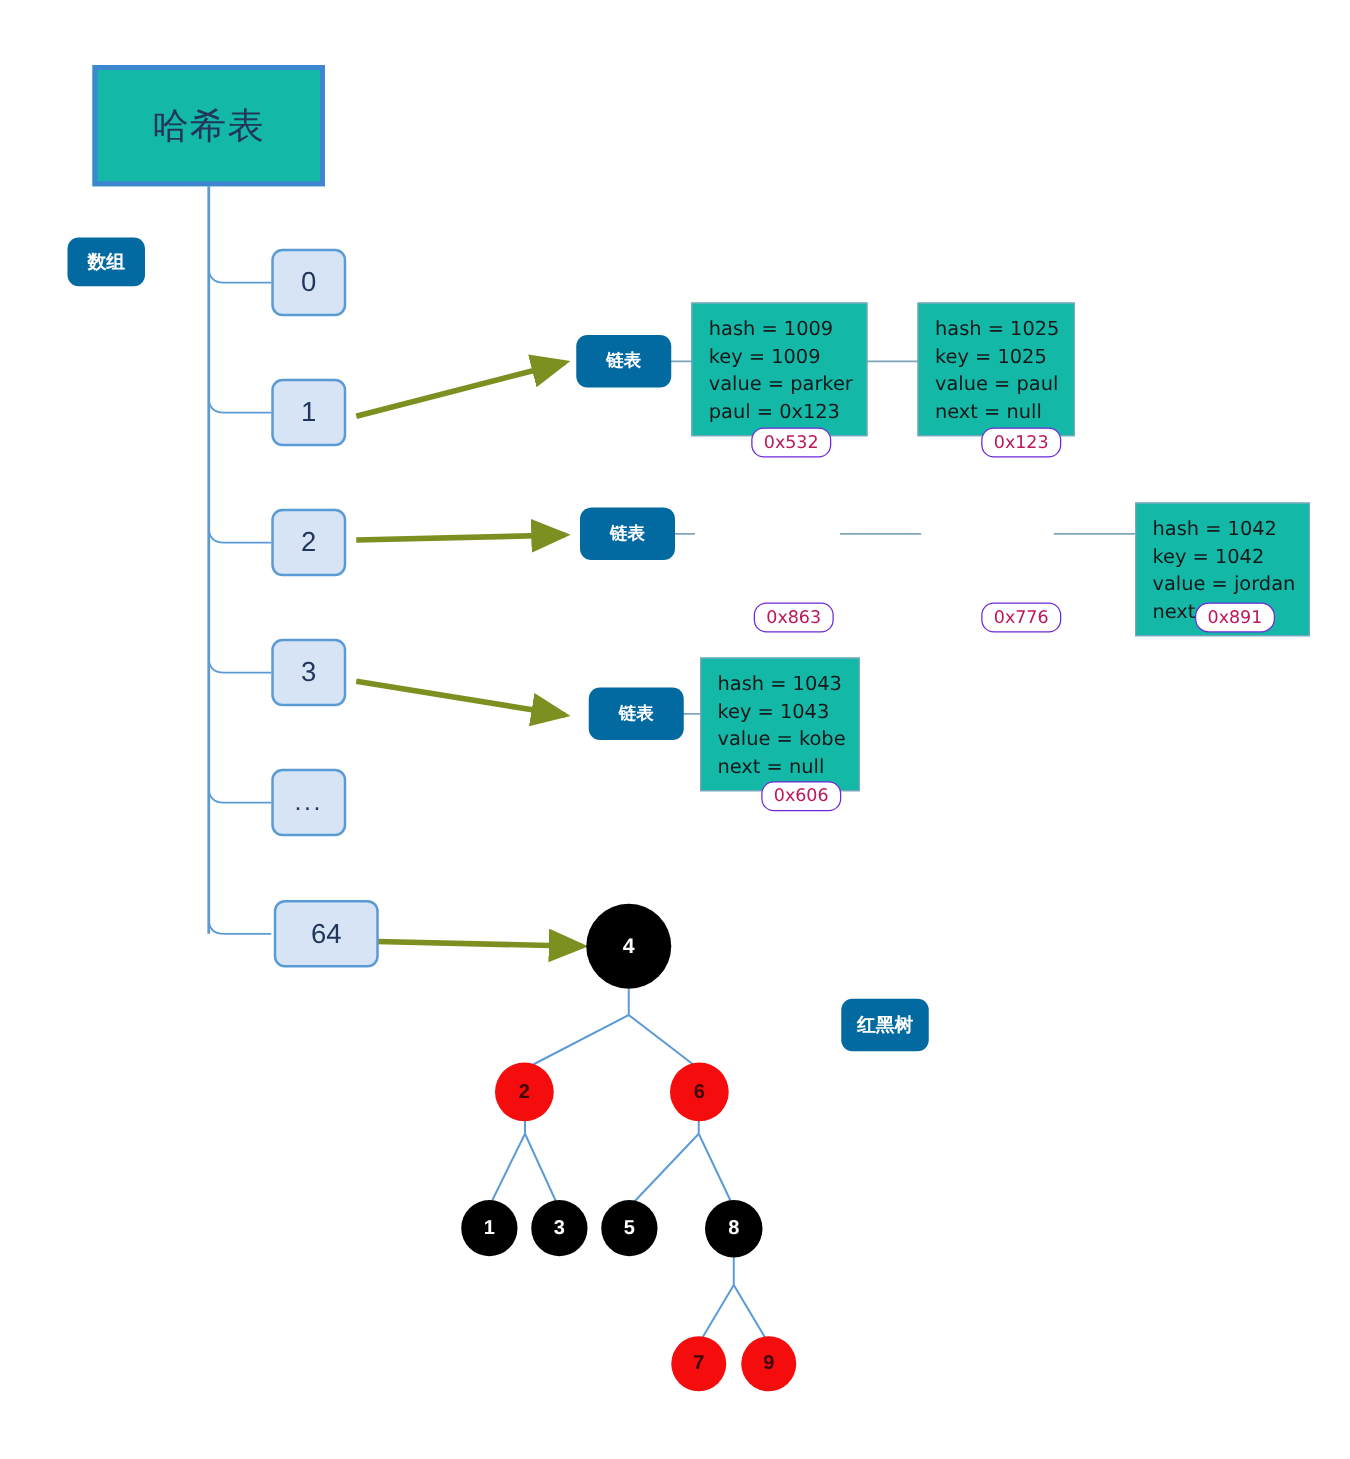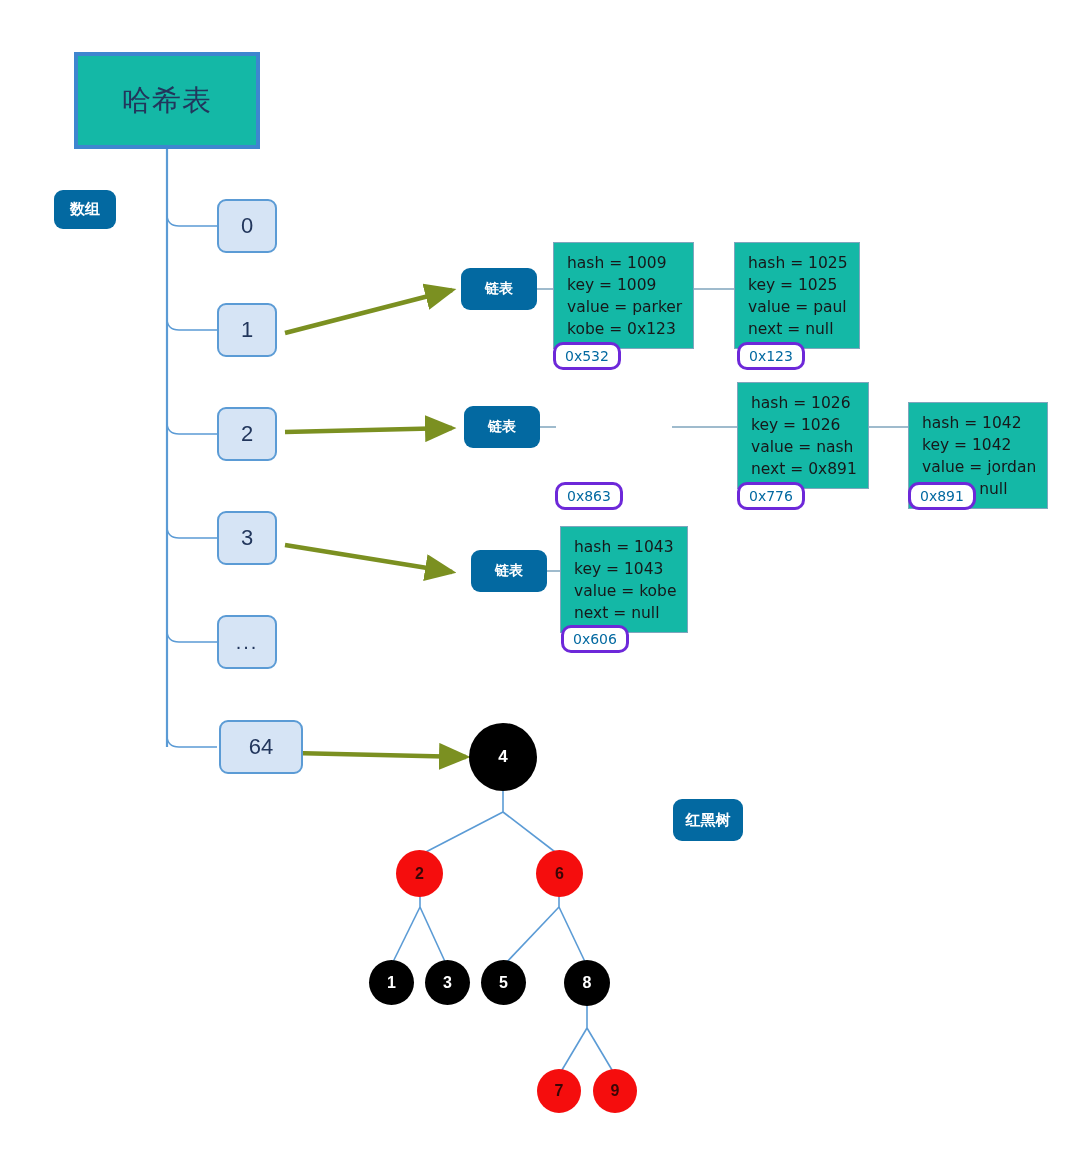--- a/index.html
+++ b/index.html
@@ -58,24 +58,24 @@
     font-size:15.5px;line-height:1.42;
     color:#17181a;
     font-family:"DejaVu Sans","Liberation Sans",sans-serif;
     white-space:nowrap;
   }
   .node div{margin:0;}
 
   
   .addr{
     position:absolute;
-    background:#ffffff;border:3px solid #6d28d9;border-radius:10px;
-    font-size:14px;color:#0369a1;padding:3px 9px;
+    background:#ffffff;border:1px solid #6d28d9;border-radius:10px;
+    font-size:14px;color:#be185d;padding:3px 9px;
     font-family:"DejaVu Sans","Liberation Sans",sans-serif;
-    box-sizing:border-box;white-space:nowrap;
+    box-sizing:border-box;white-space:nowrap;margin-left:48px;
   }
 
   
   .tnode{
     position:absolute;border-radius:50%;
     display:flex;align-items:center;justify-content:center;
     font-size:16px;font-weight:bold;box-sizing:border-box;
   }
   .tnode.black{background:#000000;color:#ffffff;}
   .tnode.red{background:#f50d0d;color:#3a0606;}
@@ -162,21 +162,21 @@
     <span>64</span>
   </div>
 
   <div class="pill pill-list" style="left:461px;top:268px;">
     <span>链表</span>
   </div>
   <div class="node" style="left:553px;top:242px;">
     <div>hash = 1009</div>
     <div>key = 1009</div>
     <div>value = parker</div>
-    <div>kobe = 0x123</div>
+    <div>paul = 0x123</div>
   </div>
   <div class="addr" style="left:553px;top:342px;">
     <span>0x532</span>
   </div>
 
   <div class="node" style="left:734px;top:242px;">
     <div>hash = 1025</div>
     <div>key = 1025</div>
     <div>value = paul</div>
     <div>next = null</div>
@@ -185,26 +185,20 @@
     <span>0x123</span>
   </div>
 
   <div class="pill pill-list" style="left:464px;top:406px;">
     <span>链表</span>
   </div>
   <div class="addr" style="left:555px;top:482px;">
     <span>0x863</span>
   </div>
 
-  <div class="node" style="left:737px;top:382px;">
-    <div>hash = 1026</div>
-    <div>key = 1026</div>
-    <div>value = nash</div>
-    <div>next = 0x891</div>
-  </div>
   <div class="addr" style="left:737px;top:482px;">
     <span>0x776</span>
   </div>
 
   <div class="node" style="left:908px;top:382px;margin-top:20px;">
     <div>hash = 1042</div>
     <div>key = 1042</div>
     <div>value = jordan</div>
     <div>next = null</div>
   </div>

